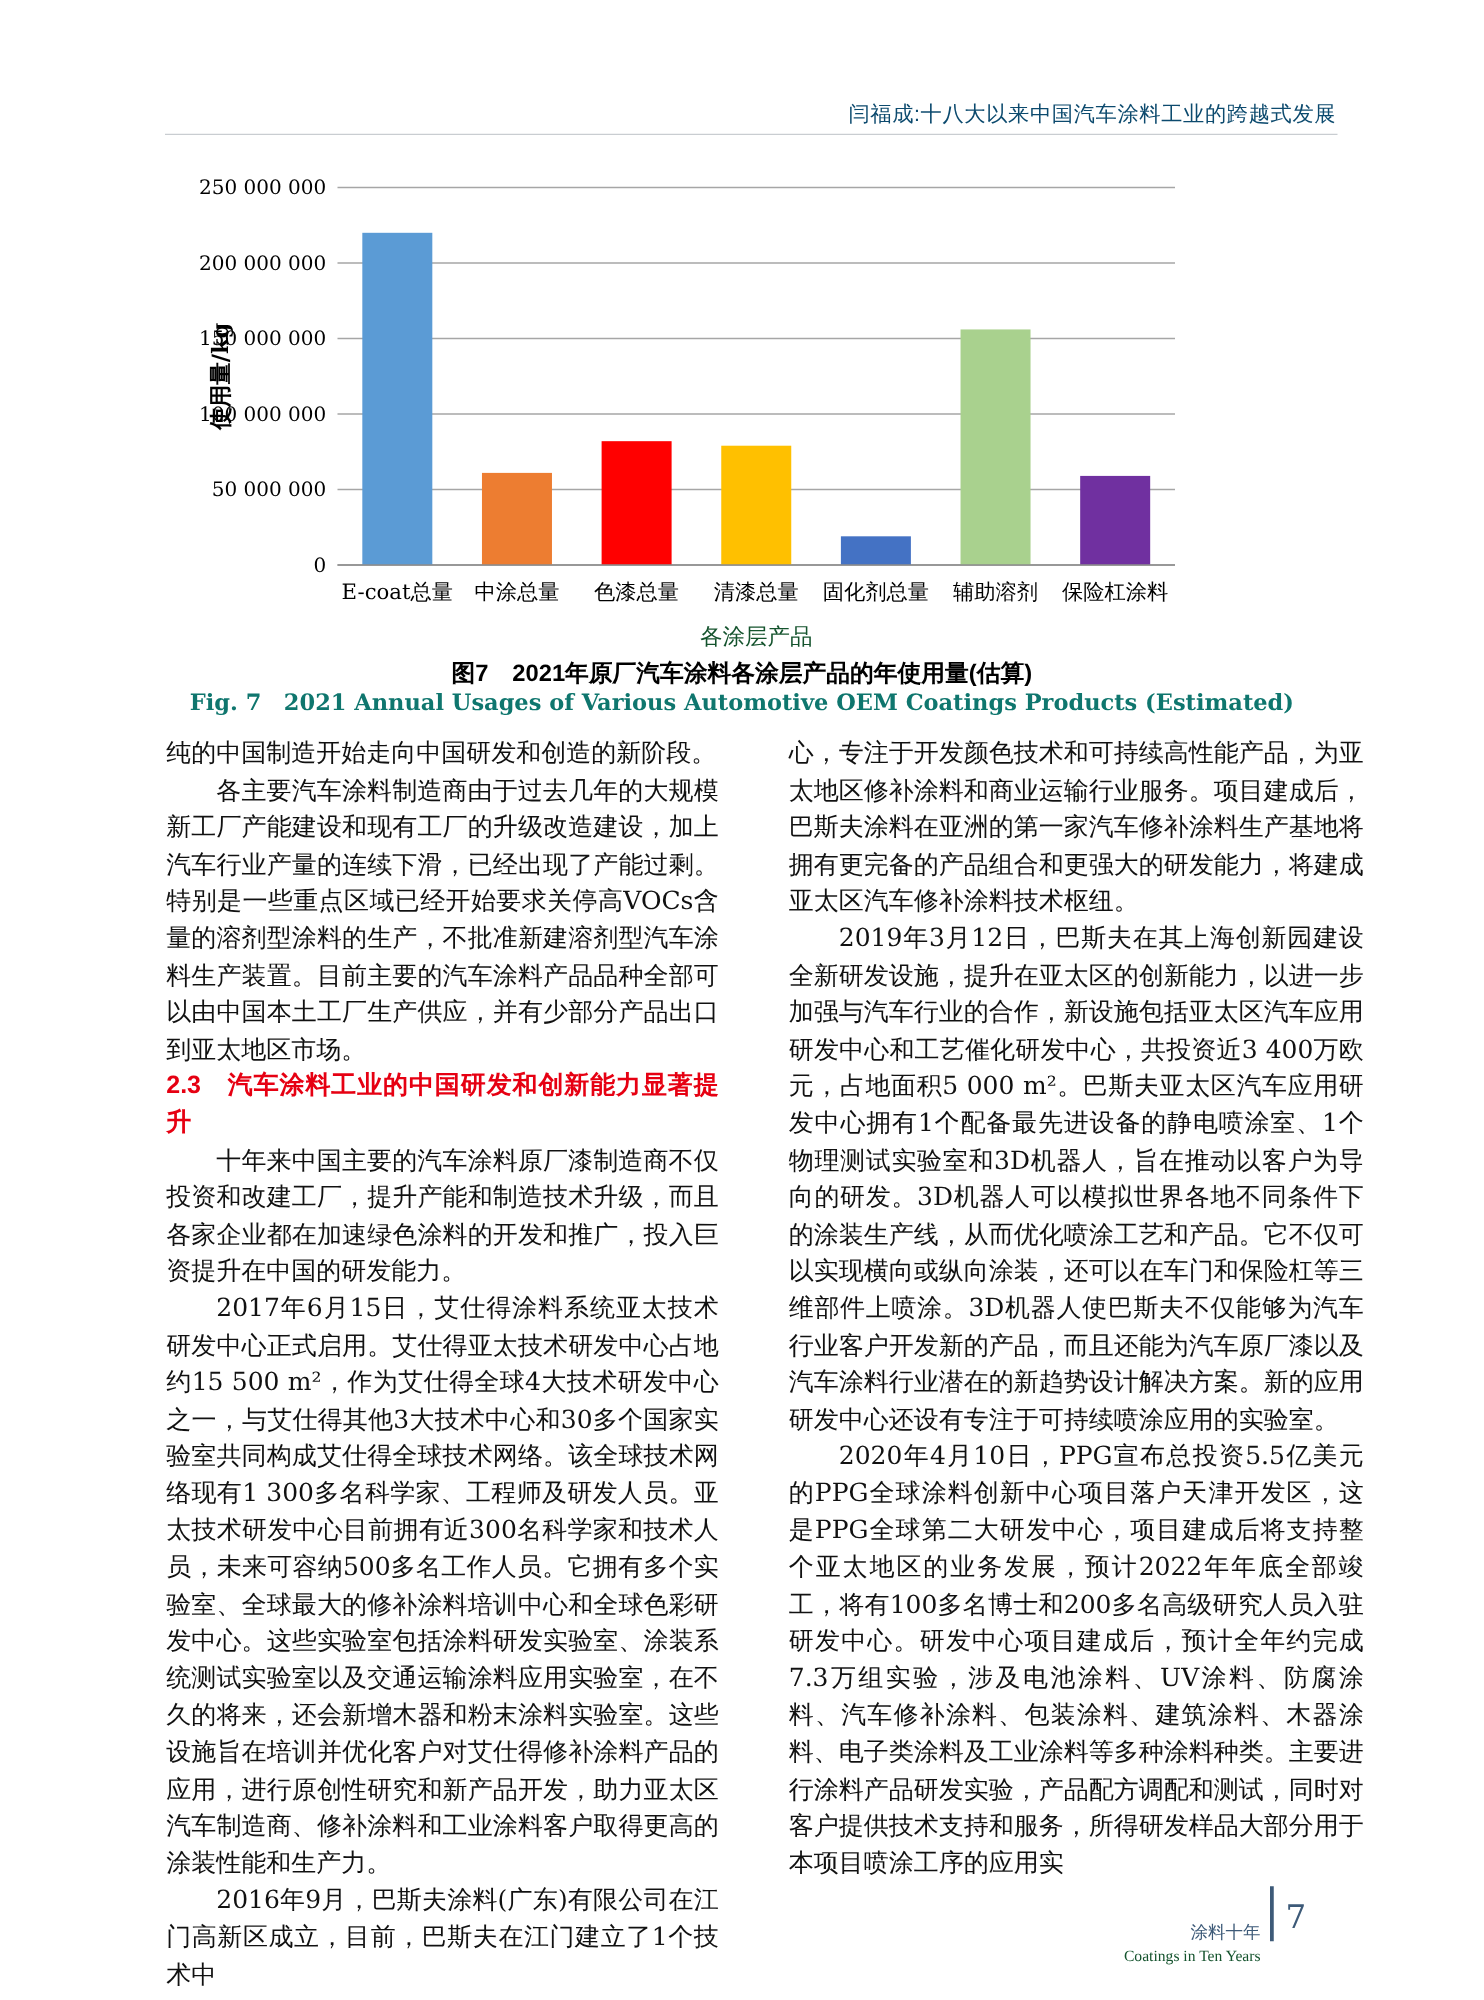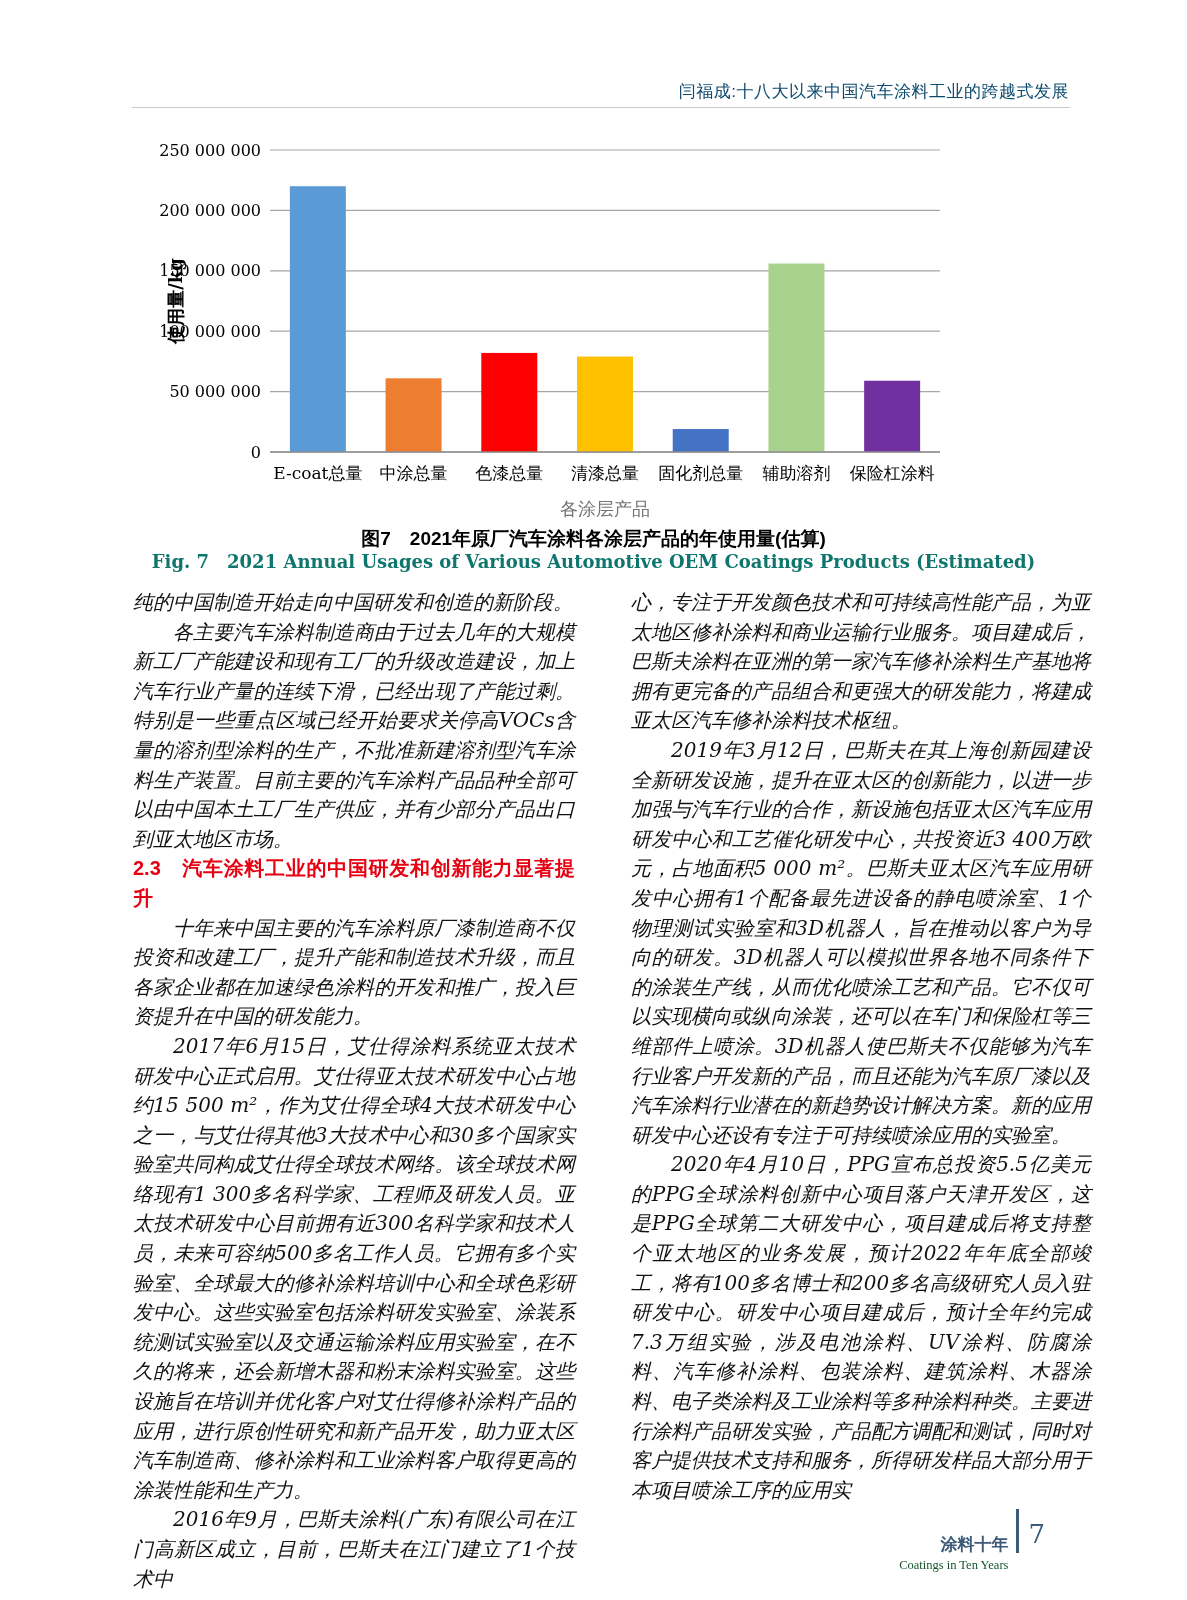--- a/index.html
+++ b/index.html
@@ -10,44 +10,44 @@
   .running-head {
     position:absolute; top:80px; right:118px;
     font-family:"Liberation Sans", sans-serif; font-size:17px; color:#0c4a6e;
     letter-spacing:0.5px;
   }
   .head-rule { position:absolute; top:107px; left:132px; width:938px; height:1px; background:#c9cdd1; }
 
   #figure-chart { position:absolute; left:150px; top:135px; }
   #figure-chart text { font-family:"DejaVu Serif", serif; fill:#000000; }
 
-  .x-title { position:absolute; left:270px; top:497px; width:670px; text-align:center; font-size:18px; color:#737373; }
+  .x-title { position:absolute; left:270px; top:497px; width:670px; text-align:center; font-size:18px; color:#14532d; }
   .cap-zh {
     position:absolute; left:130px; top:526px; width:927px; text-align:center;
     font-size:19px; font-weight:bold; font-family:"Liberation Sans", sans-serif; color:#000;
   }
   .cap-en {
     position:absolute; left:130px; top:550px; width:927px; text-align:center;
     font-size:18px; font-weight:bold; font-family:"DejaVu Serif", serif; color:#0f766e;
   }
 
   .col { position:absolute; top:588px; font-size:20px; line-height:29.6px; text-align:justify; color:#111; }
   .col-left  { left:133px; width:442px; }
   .col-right { left:597px; width:460px;margin-left:34px; }
-  .col p { margin:0; padding:0;font-style:italic; }
+  .col p { margin:0; padding:0; }
   .indent { text-indent:2em; }
   .noindent { text-indent:0; }
   .sec-head {
     margin:0; padding:0; font-size:20px; line-height:29.6px;
     font-family:"Liberation Sans", sans-serif; font-weight:bold; color:#e60012;
   }
 
   .footer { position:absolute; top:1489px; right:142px; display:flex; align-items:center; }
   .f-text { text-align:right; }
-  .f-zh { font-family:"Liberation Sans", sans-serif; font-weight:bold; font-size:17px; color:#3d5a78; line-height:24px;margin-top:44px; }
+  .f-zh { font-family:"Liberation Sans", sans-serif; font-weight:normal; font-size:14px; color:#3d5a78; line-height:24px;margin-top:44px; }
   .f-en { font-family:Liberation Serif, serif; font-size:12.5px; color:#14532d; line-height:16px; }
   .f-bar { width:3px; height:44px; background:#3d5a78; margin-left:8px; }
   .f-num { font-family:"DejaVu Serif", serif; font-size:26px; color:#3d5a78; padding-left:9px; padding-top:6px; }
 </style>
 </head>
 <body>
 
 <div class="page">
 
   <div class="running-head">闫福成:十八大以来中国汽车涂料工业的跨越式发展</div>

